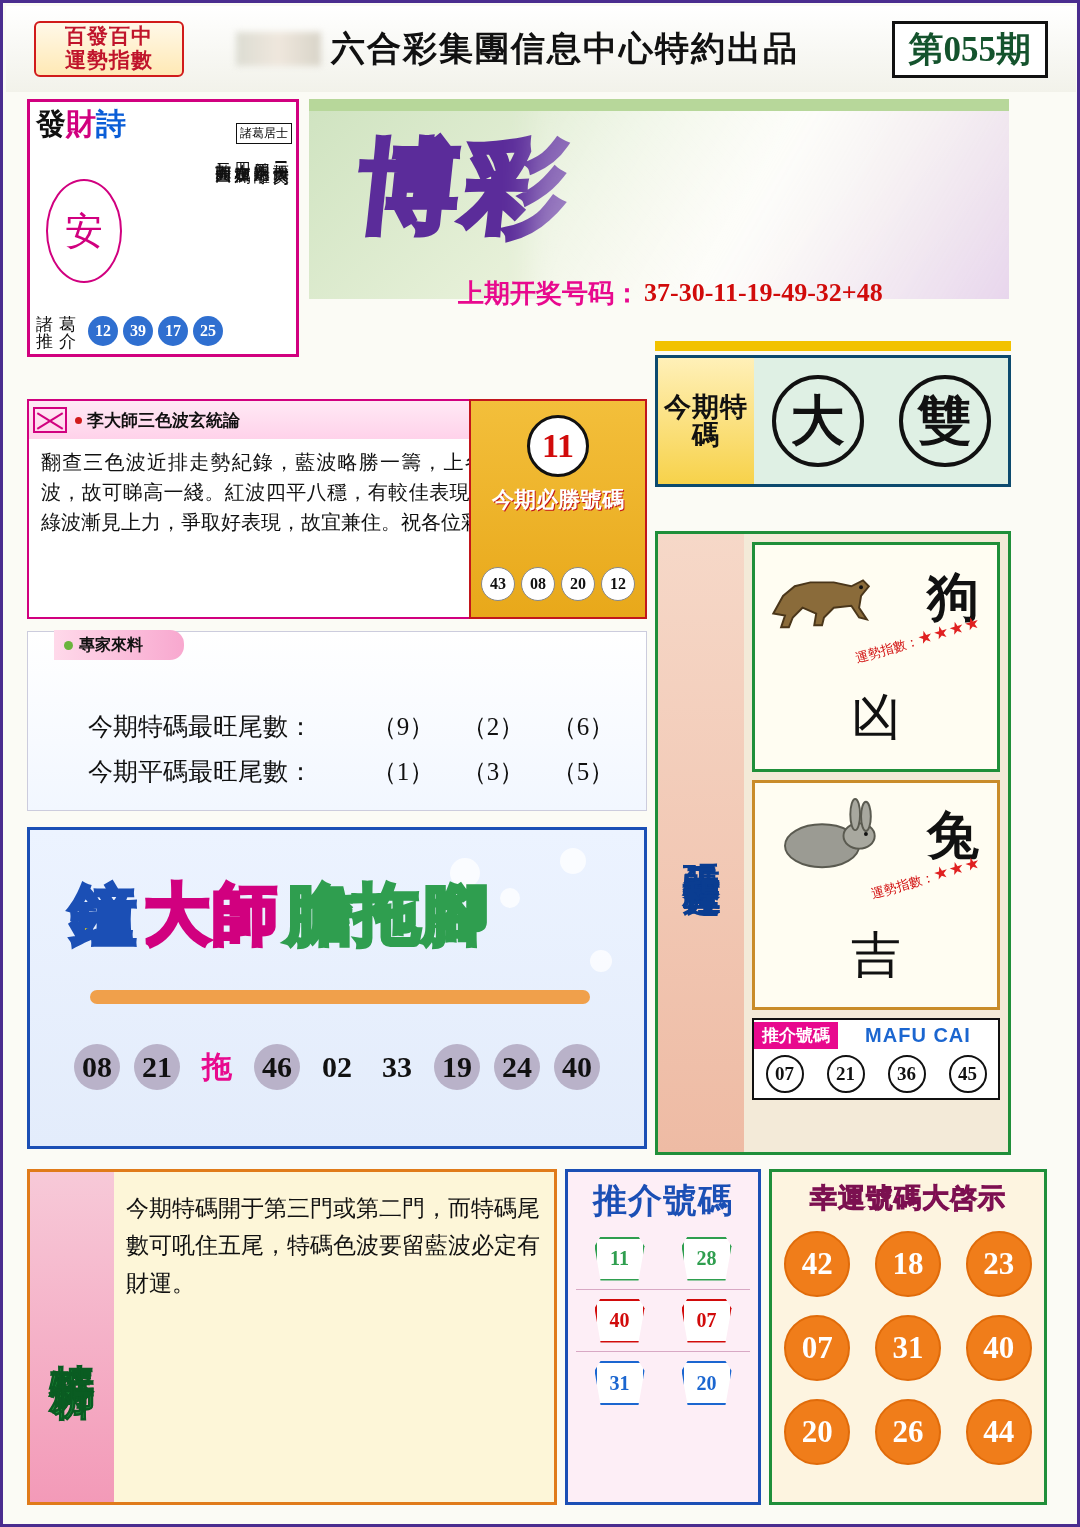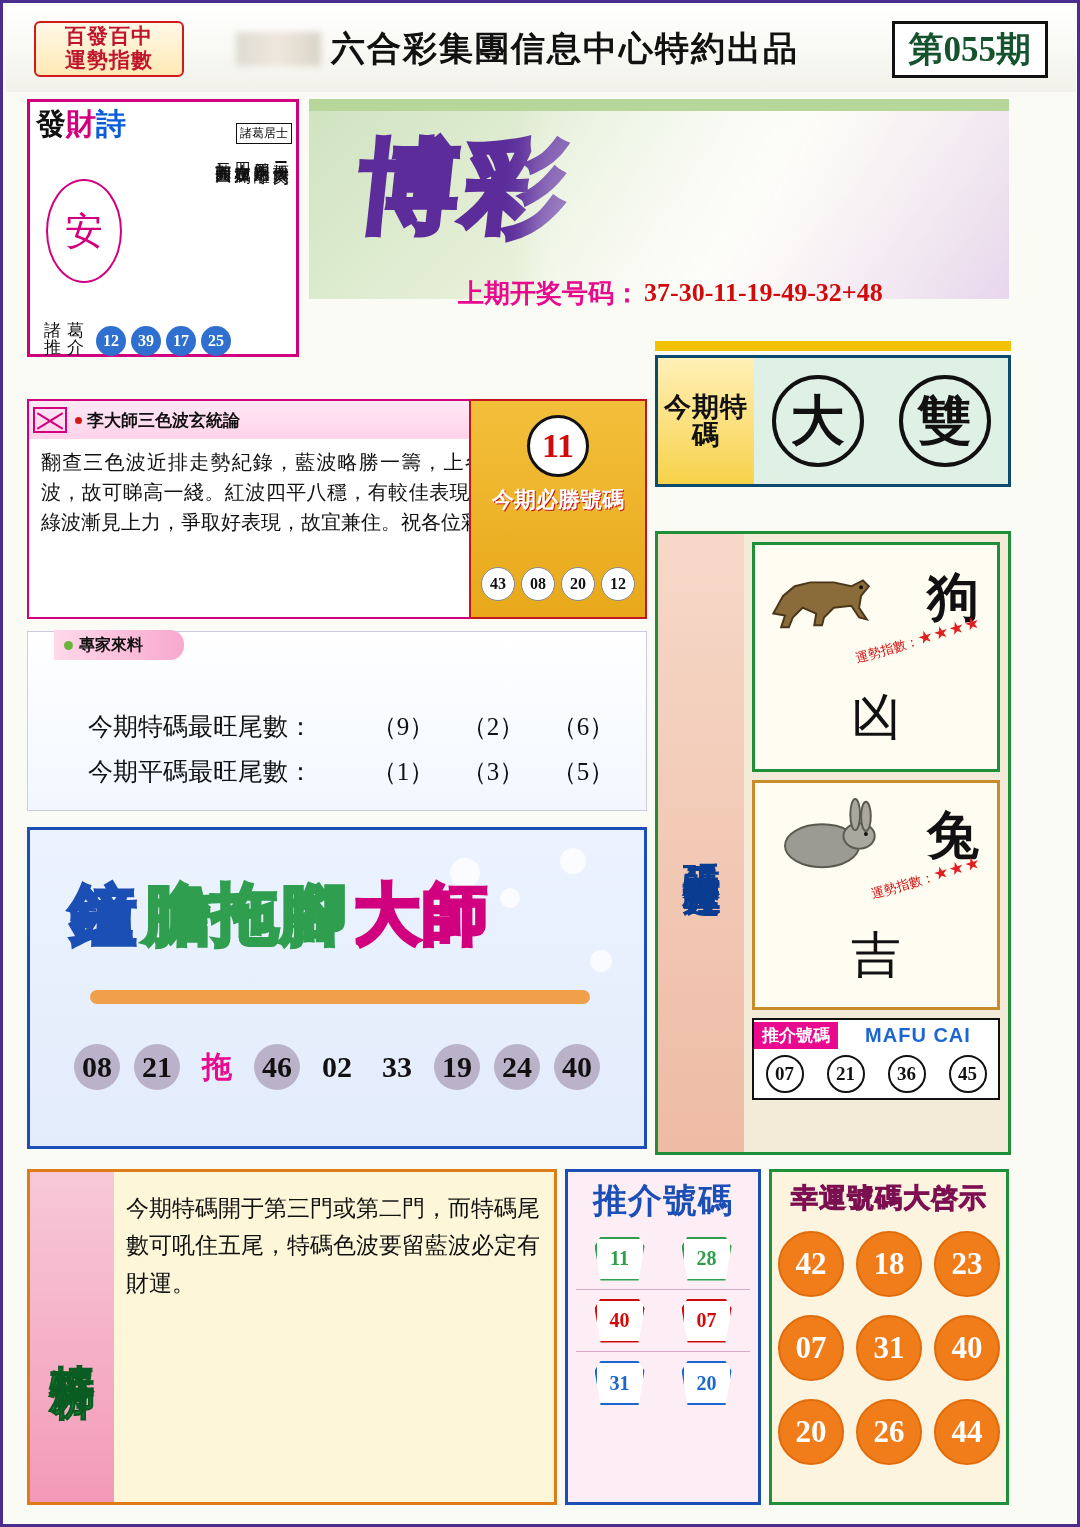--- a/index.html
+++ b/index.html
@@ -76,21 +76,21 @@
     font-size:38px; color:#d1007f;
   }
   .poem {
     flex:1; display:flex; flex-direction:row-reverse; justify-content:flex-start;
     gap:2px; padding:4px 6px 4px 2px;
   }
   .poem .col {
     writing-mode:vertical-rl; text-orientation:upright;
     font-size:16px; line-height:1.08; color:#111; letter-spacing:1px;
   }
-  .facai-foot { display:flex; align-items:flex-end; height:40px; padding:0 14px; }
+  .facai-foot { display:flex; align-items:flex-start; height:40px; padding:0 6px; }
   .facai-foot .lab {
     font-size:17px; color:#111; line-height:1.0; margin-right:6px;
     display:flex; flex-direction:column;
   }
   .facai-foot .lab span { letter-spacing:6px; }
   .ball {
     width:30px; height:30px; border-radius:50%; display:inline-flex;
     align-items:center; justify-content:center; font-size:16px; font-weight:bold;
     color:#fff; margin-right:5px;
   }
@@ -347,21 +347,21 @@
     font-size:20px; font-weight:bold; color:#111; background:#fff;
     border:2px solid #2f9e4f;
     clip-path:polygon(12% 0,88% 0,100% 22%,88% 100%,12% 100%,0 22%);
   }
   .shield.green { border-color:#2f9e4f; color:#2f9e4f; }
   .shield.red { border-color:#d10b0b; color:#d10b0b; }
   .shield.blue { border-color:#1b66d0; color:#1b66d0; }
 
   
   .lucky {
-    position:absolute; left:766px; top:1166px; width:240px; height:336px;
+    position:absolute; left:766px; top:1166px; width:278px; height:336px;
     border:3px solid #1f8f3a; background:#fdf4e0;
   }
   .lucky-title {
     text-align:center; padding-top:8px;
     font-size:27px; font-weight:bold; color:#e8098e;
     -webkit-text-stroke:1px #7b1050; letter-spacing:1px;
   }
   .lucky-grid {
     margin-top:6px; display:grid; grid-template-columns:repeat(3,1fr);
     grid-auto-rows:84px; place-items:center;
@@ -539,22 +539,22 @@
     </div>
   </div>
 
   <div class="zhong">
     <div class="bub" style="left:420px;top:28px;width:30px;height:30px;"></div>
     <div class="bub" style="left:470px;top:58px;width:20px;height:20px;"></div>
     <div class="bub" style="left:530px;top:18px;width:26px;height:26px;"></div>
     <div class="bub" style="left:560px;top:120px;width:22px;height:22px;"></div>
     <div class="zhong-words">
       <span class="zw a">鐘</span>
+      <span class="zw b">大師</span>
       <span class="zw c">膽拖腳</span>
-      <span class="zw b">大師</span>
     </div>
     <div class="zhong-underline"></div>
     <div class="zhong-nums">
       <div class="n grey">08</div>
       <div class="n grey">21</div>
       <div class="n pink">拖</div>
       <div class="n grey">46</div>
       <div class="n">02</div>
       <div class="n">33</div>
       <div class="n grey">19</div>

